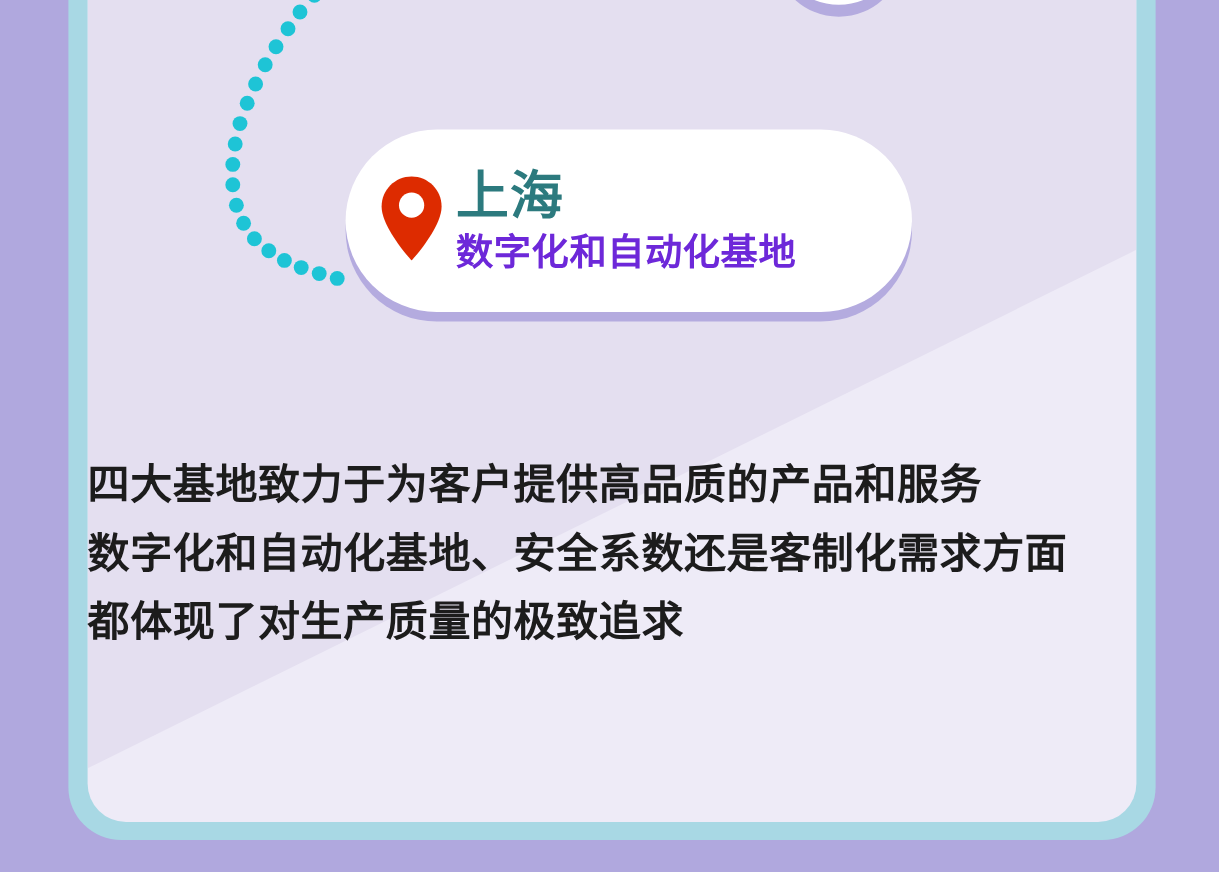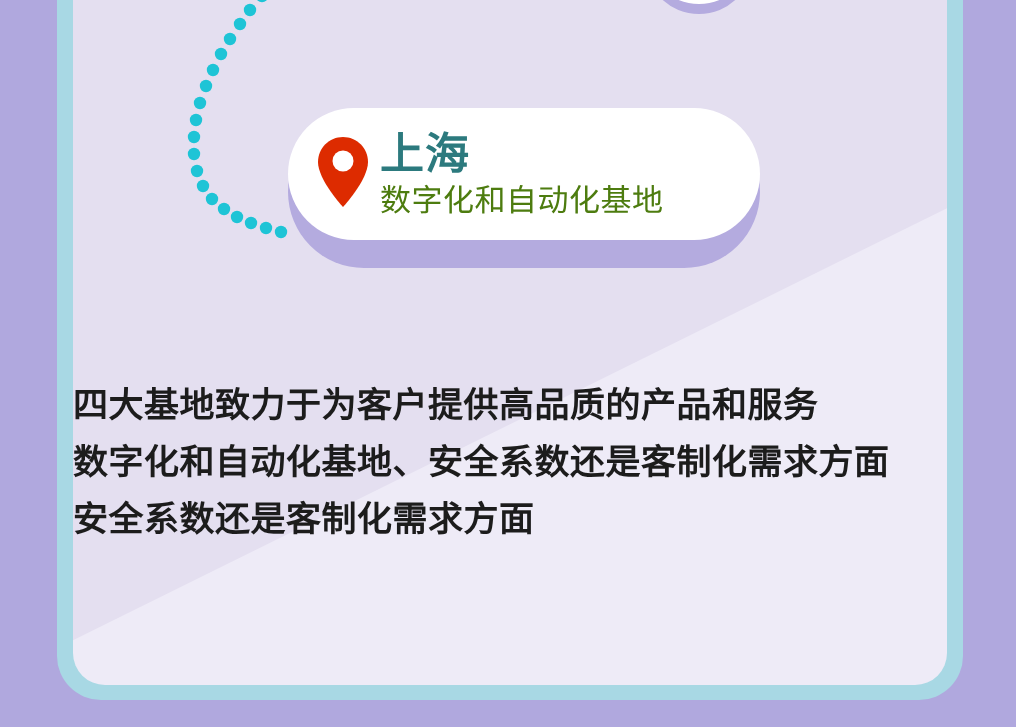--- a/index.html
+++ b/index.html
@@ -84,21 +84,21 @@
     width: 472px;
     height: 152px;
     background: #b4abdf;
     border-radius: 76px;
   }
   .loc-card {
     position: absolute;
     left: 288px;
     top: 108px;
     width: 472px;
-    height: 132px;
+    height: 152px;
     background: #ffffff;
     border-radius: 76px;
     display: flex;
     align-items: center;
     padding-left: 18px;
     box-sizing: border-box;
   }
   .pin-wrap {
     width: 74px;
     flex: 0 0 74px;
@@ -114,23 +114,23 @@
     line-height: 1.0;
   }
   .loc-title {
     color: #2c7a7e;
     font-size: 44px;
     font-weight: 700;
     letter-spacing: 1px;
     margin-bottom: 9px;
   }
   .loc-sub {
-    color: #4d7c0f;
+    color: #6d28d9;
     font-size: 31px;
-    font-weight: 400;
+    font-weight: 700;
     letter-spacing: 0.5px;
   }
 
   
   .body-copy {
     position: absolute;
     left: 73px;
     top: 376px;
     width: 874px;
     text-align: left;
@@ -190,16 +190,16 @@
     </span>
     <span class="loc-text">
       <span class="loc-title">上海</span>
       <span class="loc-sub">数字化和自动化基地</span>
     </span>
   </div>
 
   <div class="body-copy">
     <span class="line">四大基地致力于为客户提供高品质的产品和服务</span>
     <span class="line">数字化和自动化基地、安全系数还是客制化需求方面</span>
-    <span class="line">安全系数还是客制化需求方面</span>
+    <span class="line">都体现了对生产质量的极致追求</span>
   </div>
 
 </div>
 
 </body></html>

